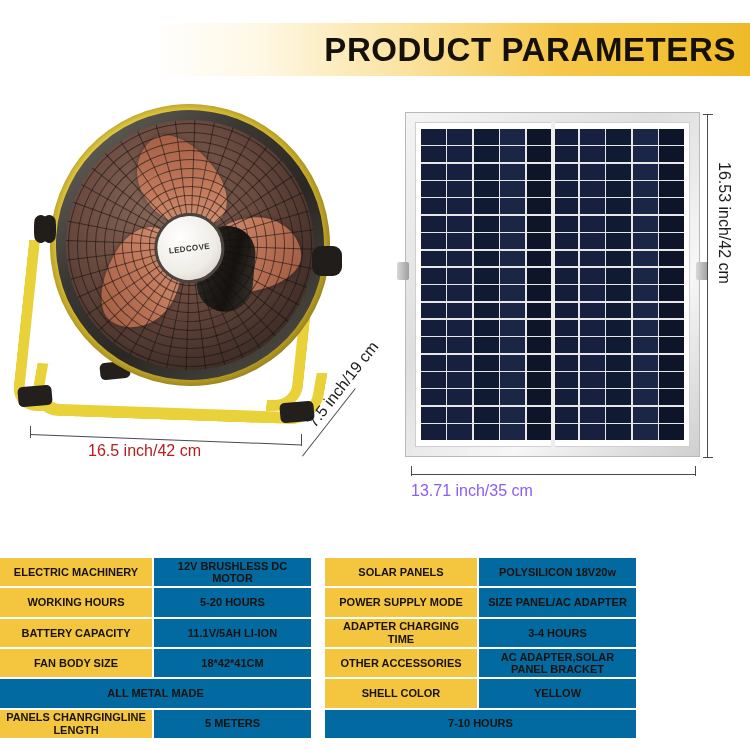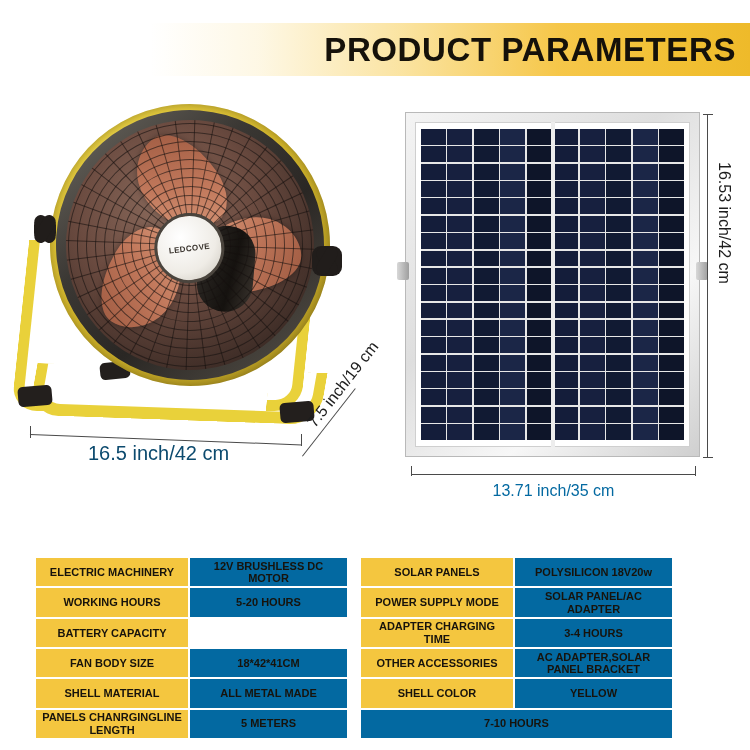--- a/index.html
+++ b/index.html
@@ -113,21 +113,21 @@
   .knob::after{transform:translate(-50%,-50%) rotate(-60deg);}
   .knob-r{left:300px;top:146px;}
   .knob-l{left:22px;top:118px;width:22px;height:22px;border-radius:7px;}
 
   
   .dim-fan-h{position:absolute;left:18px;top:330px;width:272px;height:26px;}
   .dim-fan-h .line{position:absolute;left:0;top:4px;width:272px;height:1px;
     background:#4a4a4a;transform:rotate(2.2deg);transform-origin:0 0;}
   .dim-fan-h .tick-l{position:absolute;left:0;top:-4px;width:1px;height:12px;background:#4a4a4a;}
   .dim-fan-h .tick-r{position:absolute;left:271px;top:4px;width:1px;height:12px;background:#4a4a4a;}
-  .dim-fan-h .txt{position:absolute;left:58px;top:12px;font-size:20px;color:#0c4a6e;white-space:nowrap;}
+  .dim-fan-h .txt{position:absolute;left:58px;top:12px;font-size:16px;color:#b91c1c;white-space:nowrap;}
 
   .dim-fan-d{position:absolute;left:286px;top:300px;width:110px;height:90px;}
   .dim-fan-d .line{position:absolute;left:4px;top:56px;width:86px;height:1px;
     background:#4a4a4a;transform:rotate(-52deg);transform-origin:0 0;}
   .dim-fan-d .txt{position:absolute;left:6px;top:20px;font-size:16px;color:#1d1d1d;
     white-space:nowrap;transform:rotate(-52deg);transform-origin:0 0;}
 
   
   .panel-wrap{position:absolute;left:405px;top:22px;width:330px;height:400px;}
   .panel-frame{
@@ -154,34 +154,34 @@
     position:absolute;left:-8px;top:150px;width:12px;height:18px;
     background:linear-gradient(90deg,#d8d8d8,#9e9e9e);border-radius:2px;
   }
   .panel-mount.right{left:auto;right:27px;}
 
   
   .dim-panel-h{position:absolute;left:6px;top:356px;width:285px;height:30px;}
   .dim-panel-h .line{position:absolute;left:0;top:6px;width:285px;height:1px;background:#4a4a4a;}
   .dim-panel-h .tick-l,.dim-panel-h .tick-r{position:absolute;top:-2px;width:1px;height:10px;background:#4a4a4a;}
   .dim-panel-h .tick-l{left:0;} .dim-panel-h .tick-r{left:284px;}
-  .dim-panel-h .txt{position:absolute;left:0;top:14px;width:285px;text-align:center;
-    font-size:16px;color:#0369a1;}
+  .dim-panel-h .txt{position:absolute;left:0;top:14px;width:285px;
+    font-size:16px;color:#8b5cf6;}
 
   .dim-panel-v{position:absolute;left:296px;top:0;width:40px;height:348px;}
   .dim-panel-v .line{position:absolute;left:6px;top:2px;width:1px;height:344px;background:#4a4a4a;}
   .dim-panel-v .tick-t,.dim-panel-v .tick-b{position:absolute;left:2px;width:10px;height:1px;background:#4a4a4a;}
   .dim-panel-v .tick-t{top:2px;} .dim-panel-v .tick-b{top:345px;}
   .dim-panel-v .txt{position:absolute;left:14px;top:50px;font-size:16px;color:#1d1d1d;
     white-space:nowrap;writing-mode:vertical-rl;}
 
   
   .spec-tables{
     position:absolute;left:0;top:558px;width:636px;height:180px;
-    display:flex;gap:14px;margin-left:36px;
+    display:flex;gap:14px;
   }
   .spec-table{flex:1;display:flex;flex-direction:column;gap:2px;}
   .spec-row{display:flex;gap:2px;flex:1;min-height:0;}
   .spec-label,.spec-value{
     display:flex;align-items:center;justify-content:center;text-align:center;
     font-size:11px;font-weight:bold;color:#17130c;line-height:1.15;
     padding:2px 4px;box-sizing:border-box;
   }
   .spec-label{width:152px;flex:none;background:#f4c63f;}
   .spec-value{flex:1;background:#0369a1;}
@@ -502,42 +502,42 @@
         <div class="spec-row">
           <div class="spec-label">ELECTRIC MACHINERY</div>
           <div class="spec-value">12V BRUSHLESS DC MOTOR</div>
         </div>
         <div class="spec-row">
           <div class="spec-label">WORKING HOURS</div>
           <div class="spec-value">5-20 HOURS</div>
         </div>
         <div class="spec-row">
           <div class="spec-label">BATTERY CAPACITY</div>
+          <div class="spec-value">11.1V/5AH LI-ION</div>
         </div>
         <div class="spec-row">
           <div class="spec-label">FAN BODY SIZE</div>
           <div class="spec-value">18*42*41CM</div>
         </div>
         <div class="spec-row">
-          <div class="spec-label">SHELL MATERIAL</div>
           <div class="spec-value">ALL METAL MADE</div>
         </div>
         <div class="spec-row">
           <div class="spec-label">PANELS CHANRGINGLINE LENGTH</div>
           <div class="spec-value">5 METERS</div>
         </div>
       </div>
     <div class="spec-table" id="table-right">
         <div class="spec-row">
           <div class="spec-label">SOLAR PANELS</div>
           <div class="spec-value">POLYSILICON 18V20w</div>
         </div>
         <div class="spec-row">
           <div class="spec-label">POWER SUPPLY MODE</div>
-          <div class="spec-value">SOLAR PANEL/AC ADAPTER</div>
+          <div class="spec-value">SIZE PANEL/AC ADAPTER</div>
         </div>
         <div class="spec-row">
           <div class="spec-label">ADAPTER CHARGING TIME</div>
           <div class="spec-value">3-4 HOURS</div>
         </div>
         <div class="spec-row">
           <div class="spec-label">OTHER ACCESSORIES</div>
           <div class="spec-value">AC ADAPTER,SOLAR PANEL BRACKET</div>
         </div>
         <div class="spec-row">

